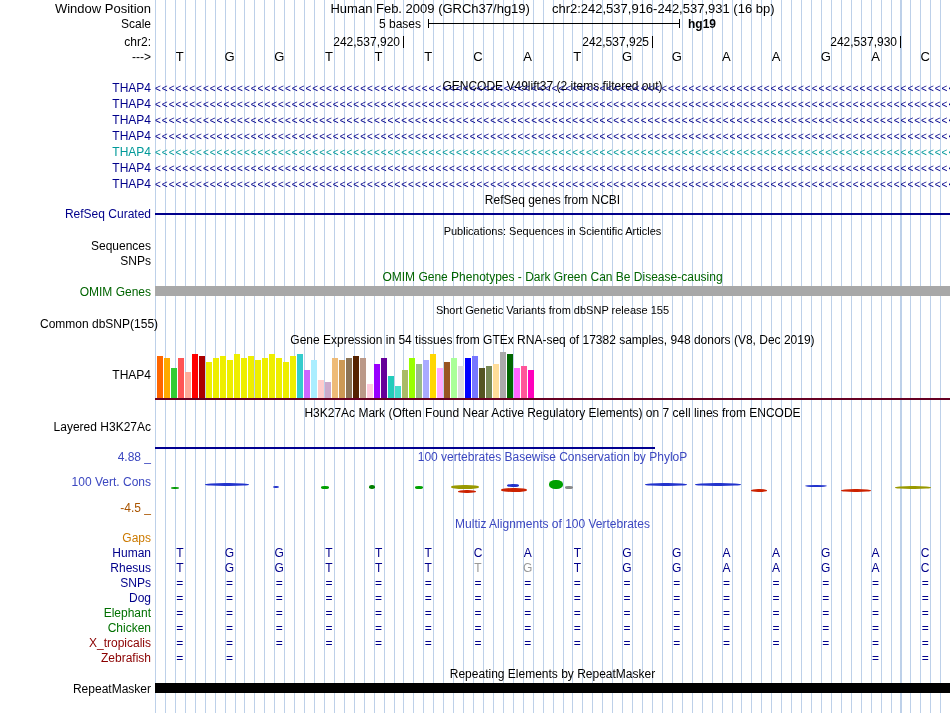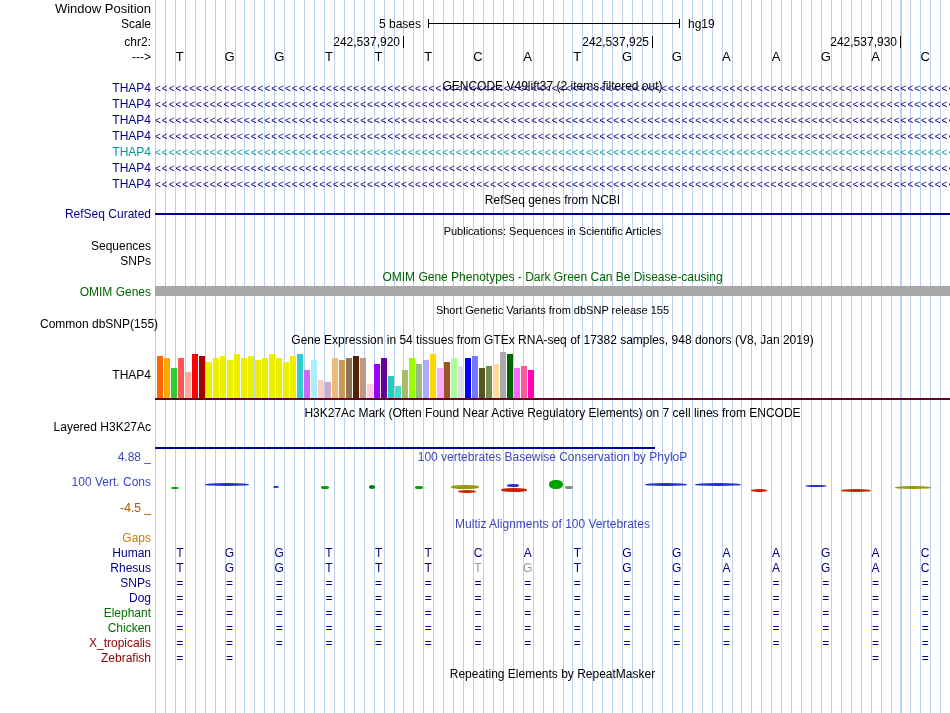--- a/index.html
+++ b/index.html
@@ -16,39 +16,42 @@
   .title { font-size:13px; }
   .cells { position:absolute; left:155px; width:795px; display:flex; }
   .cell { flex:1 1 0; text-align:center; }
   #bases-cells .cell { font-size:13px; }
   .coord-text { position:absolute; left:0; top:0; text-align:right; }
   .coord-tick { position:absolute; top:1px; width:1px; height:12px; background:#000; }
   .scale-text { position:absolute; left:0; top:0; width:266px; text-align:right; }
   .scale-bar  { position:absolute; left:273px; top:2px; width:252px; height:9px;
                 border-left:1px solid #000; border-right:1px solid #000;
                 background:linear-gradient(to bottom, transparent 4px, #000 4px, #000 5px, transparent 5px); }
-  .scale-right { position:absolute; left:533px; top:0; }
+  .scale-right { position:absolute; left:533px; top:0;font-weight:bold; }
   .arrows { position:absolute; left:0; top:0; width:795px; height:15px; line-height:15px;
             overflow:hidden; white-space:nowrap; font-size:10px; letter-spacing:1px; }
   .hline { position:absolute; left:0; width:795px; }
   #gtex-row { height:50px; }
   #gtex-bars { position:absolute; left:2px; bottom:2px; display:flex; align-items:flex-end; gap:1px; }
   .gtex-bar { width:6px; }
   #cons-strip { position:absolute; left:155px; top:470px; width:795px; height:28px; }
   .cons-mark { position:absolute; border-radius:45%; }
   .mz .cell { font-size:12px; }
 </style>
 </head>
 <body>
 
 <div id="app">
   <div class="grid-underlay"></div>
 
   <div class="row title" style="top:2px">
     <span class="lbl">Window Position</span>
+    <div class="trk center">
+      <span>Human Feb. 2009 (GRCh37/hg19)</span><span style="display:inline-block;width:22px"></span><span>chr2:242,537,916-242,537,931 (16 bp)</span>
+    </div>
   </div>
 
   <div class="row" style="top:17px">
     <span class="lbl">Scale</span>
     <div class="trk">
       <span class="scale-text">5 bases</span>
       <div class="scale-bar"></div>
       <span class="scale-right">hg19</span>
     </div>
   </div>
@@ -122,21 +125,21 @@
   </div>
 
   <div class="row hdr-sm" style="top:303px">
     <div class="trk center">Short Genetic Variants from dbSNP release 155</div>
   </div>
   <div class="row" style="top:317px">
     <span class="lbl">Common dbSNP(155)</span>
   </div>
 
   <div class="row" style="top:333px">
-    <div class="trk center">Gene Expression in 54 tissues from GTEx RNA-seq of 17382 samples, 948 donors (V8, Jan 2019)</div>
+    <div class="trk center">Gene Expression in 54 tissues from GTEx RNA-seq of 17382 samples, 948 donors (V8, Dec 2019)</div>
   </div>
   <div class="row" id="gtex-row" style="top:350px">
     <span class="lbl" style="top:18px">THAP4</span>
     <div class="trk">
       <div id="gtex-bars">
           <div class="gtex-bar" style="height: 42px; background: rgb(255, 102, 0);"></div>
           <div class="gtex-bar" style="height: 40px; background: rgb(255, 170, 0);"></div>
           <div class="gtex-bar" style="height: 30px; background: rgb(51, 204, 51);"></div>
           <div class="gtex-bar" style="height: 40px; background: rgb(255, 85, 85);"></div>
           <div class="gtex-bar" style="height: 26px; background: rgb(255, 170, 153);"></div>
@@ -240,20 +243,26 @@
   <div class="row" style="top:517px">
     <div class="trk center" style="color:#3b47c0">Multiz Alignments of 100 Vertebrates</div>
   </div>
   <div class="row" style="top:531px">
     <span class="lbl" style="color:#cc7a00">Gaps</span>
   </div>
 
   <div class="row" style="top:667px">
     <div class="trk center">Repeating Elements by RepeatMasker</div>
   </div>
+  <div class="row" style="top:682px">
+    <span class="lbl">RepeatMasker</span>
+    <div class="trk">
+      <div class="hline" style="top:1px;height:10px;background:#000"></div>
+    </div>
+  </div>
 <div class="row" style="top: 81px; height: 15px;">
       <span class="lbl" style="color: rgb(0, 0, 139);">THAP4</span>
       <div class="trk">
         <div class="arrows" style="color: rgb(0, 0, 139);">&lt;&lt;&lt;&lt;&lt;&lt;&lt;&lt;&lt;&lt;&lt;&lt;&lt;&lt;&lt;&lt;&lt;&lt;&lt;&lt;&lt;&lt;&lt;&lt;&lt;&lt;&lt;&lt;&lt;&lt;&lt;&lt;&lt;&lt;&lt;&lt;&lt;&lt;&lt;&lt;&lt;&lt;&lt;&lt;&lt;&lt;&lt;&lt;&lt;&lt;&lt;&lt;&lt;&lt;&lt;&lt;&lt;&lt;&lt;&lt;&lt;&lt;&lt;&lt;&lt;&lt;&lt;&lt;&lt;&lt;&lt;&lt;&lt;&lt;&lt;&lt;&lt;&lt;&lt;&lt;&lt;&lt;&lt;&lt;&lt;&lt;&lt;&lt;&lt;&lt;&lt;&lt;&lt;&lt;&lt;&lt;&lt;&lt;&lt;&lt;&lt;&lt;&lt;&lt;&lt;&lt;&lt;&lt;&lt;&lt;&lt;&lt;&lt;&lt;&lt;&lt;&lt;&lt;&lt;&lt;&lt;&lt;&lt;&lt;&lt;&lt;&lt;&lt;&lt;&lt;&lt;&lt;&lt;&lt;&lt;&lt;&lt;&lt;&lt;&lt;&lt;&lt;&lt;&lt;&lt;&lt;&lt;&lt;&lt;&lt;&lt;&lt;&lt;&lt;&lt;&lt;&lt;&lt;&lt;&lt;&lt;&lt;&lt;&lt;&lt;&lt;&lt;&lt;&lt;&lt;&lt;&lt;&lt;&lt;&lt;&lt;&lt;&lt;&lt;&lt;&lt;&lt;&lt;&lt;&lt;&lt;&lt;&lt;&lt;&lt;&lt;&lt;&lt;&lt;&lt;&lt;&lt;&lt;&lt;&lt;&lt;&lt;&lt;&lt;&lt;&lt;&lt;&lt;&lt;&lt;&lt;&lt;&lt;&lt;&lt;&lt;&lt;&lt;&lt;&lt;&lt;&lt;&lt;&lt;&lt;&lt;&lt;&lt;&lt;&lt;&lt;&lt;&lt;&lt;&lt;&lt;&lt;&lt;&lt;&lt;</div>
       </div>
     </div>
     <div class="row" style="top: 97px; height: 15px;">
       <span class="lbl" style="color: rgb(0, 0, 139);">THAP4</span>
       <div class="trk">
         <div class="arrows" style="color: rgb(0, 0, 139);">&lt;&lt;&lt;&lt;&lt;&lt;&lt;&lt;&lt;&lt;&lt;&lt;&lt;&lt;&lt;&lt;&lt;&lt;&lt;&lt;&lt;&lt;&lt;&lt;&lt;&lt;&lt;&lt;&lt;&lt;&lt;&lt;&lt;&lt;&lt;&lt;&lt;&lt;&lt;&lt;&lt;&lt;&lt;&lt;&lt;&lt;&lt;&lt;&lt;&lt;&lt;&lt;&lt;&lt;&lt;&lt;&lt;&lt;&lt;&lt;&lt;&lt;&lt;&lt;&lt;&lt;&lt;&lt;&lt;&lt;&lt;&lt;&lt;&lt;&lt;&lt;&lt;&lt;&lt;&lt;&lt;&lt;&lt;&lt;&lt;&lt;&lt;&lt;&lt;&lt;&lt;&lt;&lt;&lt;&lt;&lt;&lt;&lt;&lt;&lt;&lt;&lt;&lt;&lt;&lt;&lt;&lt;&lt;&lt;&lt;&lt;&lt;&lt;&lt;&lt;&lt;&lt;&lt;&lt;&lt;&lt;&lt;&lt;&lt;&lt;&lt;&lt;&lt;&lt;&lt;&lt;&lt;&lt;&lt;&lt;&lt;&lt;&lt;&lt;&lt;&lt;&lt;&lt;&lt;&lt;&lt;&lt;&lt;&lt;&lt;&lt;&lt;&lt;&lt;&lt;&lt;&lt;&lt;&lt;&lt;&lt;&lt;&lt;&lt;&lt;&lt;&lt;&lt;&lt;&lt;&lt;&lt;&lt;&lt;&lt;&lt;&lt;&lt;&lt;&lt;&lt;&lt;&lt;&lt;&lt;&lt;&lt;&lt;&lt;&lt;&lt;&lt;&lt;&lt;&lt;&lt;&lt;&lt;&lt;&lt;&lt;&lt;&lt;&lt;&lt;&lt;&lt;&lt;&lt;&lt;&lt;&lt;&lt;&lt;&lt;&lt;&lt;&lt;&lt;&lt;&lt;&lt;&lt;&lt;&lt;&lt;&lt;&lt;&lt;&lt;&lt;&lt;&lt;&lt;&lt;&lt;&lt;&lt;&lt;&lt;</div>

